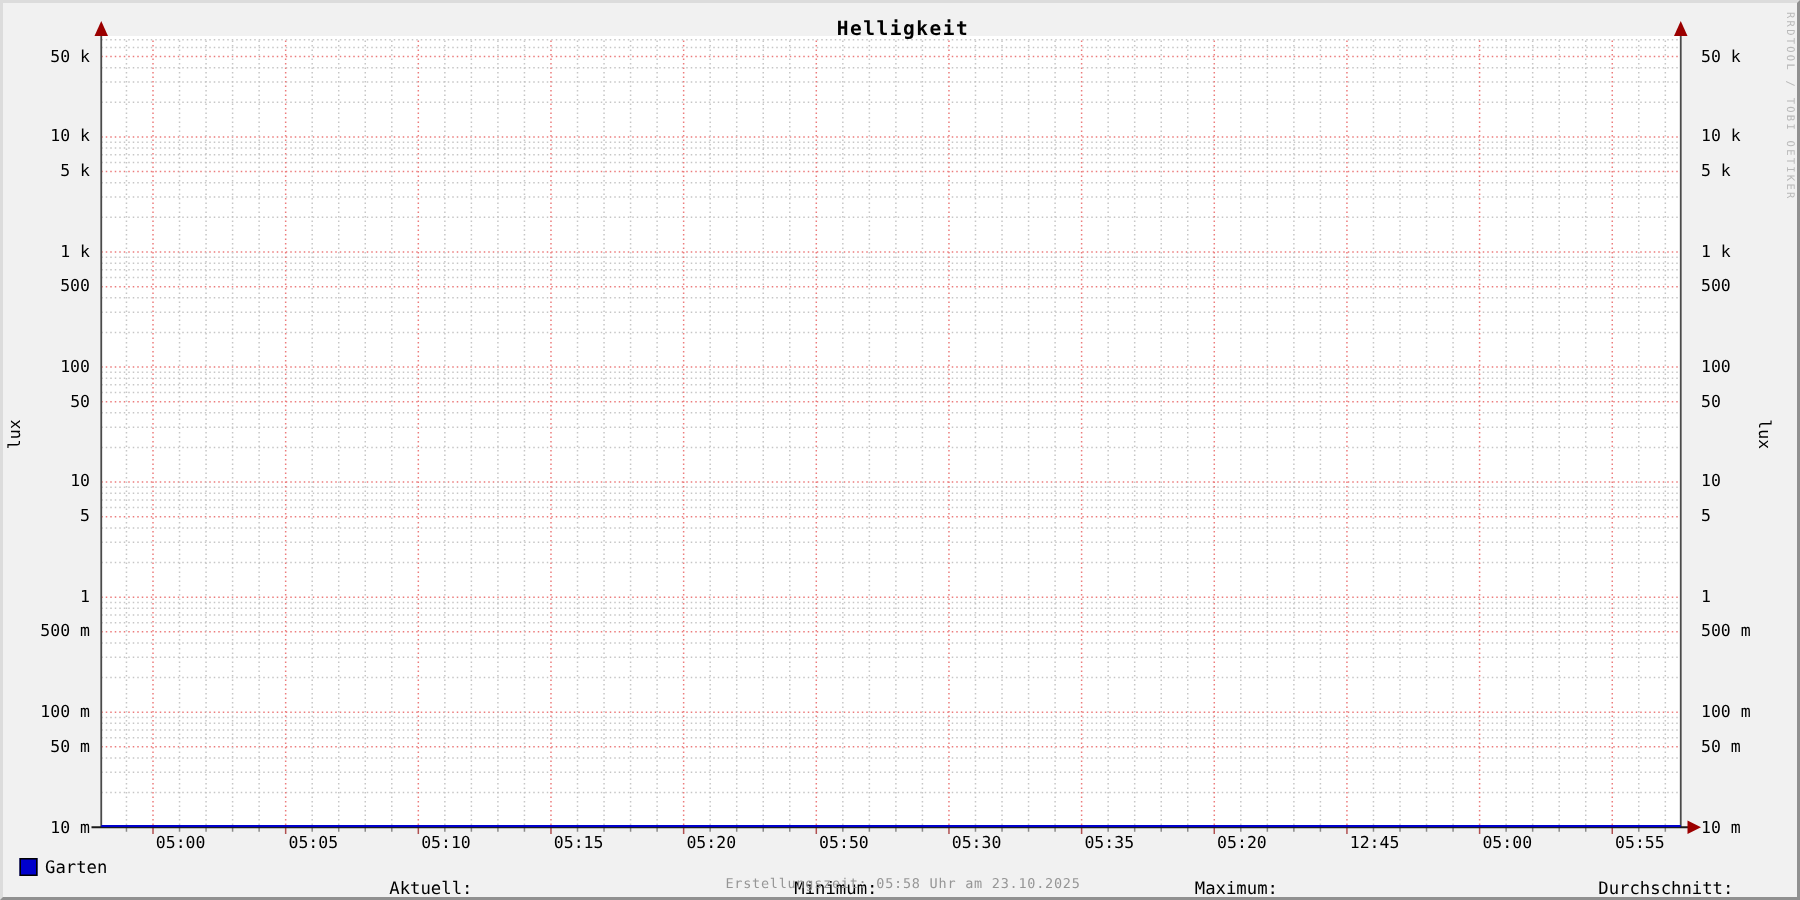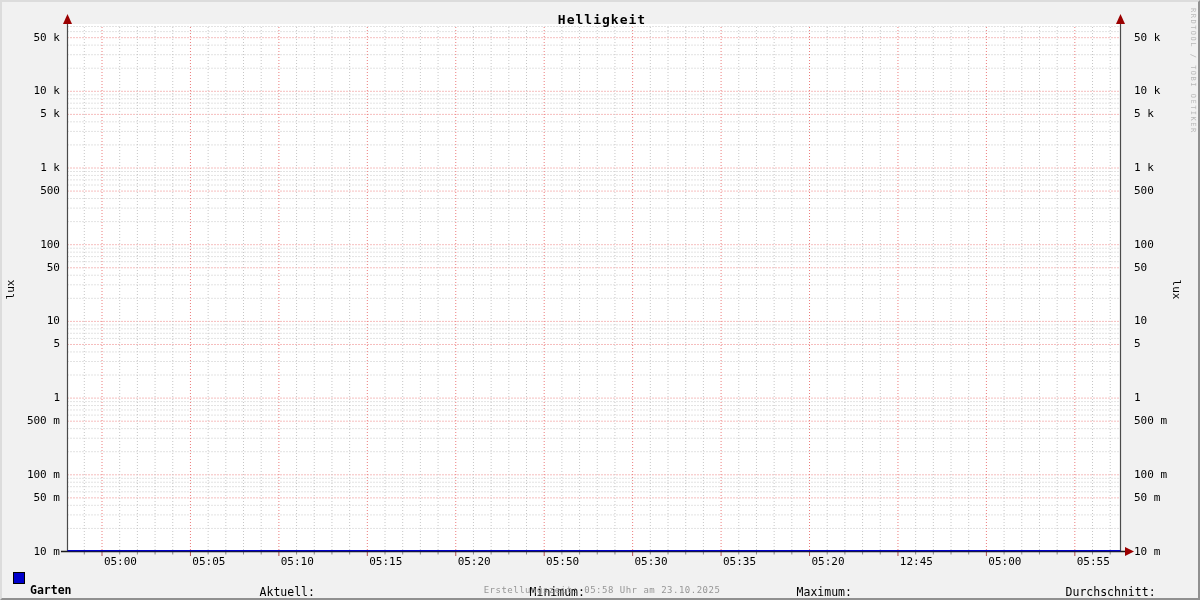--- a/index.html
+++ b/index.html
@@ -39,21 +39,21 @@
   .ytick.right{left:1132px;width:64px;text-align:left;}
   .xtick{
     position:absolute;top:553px;width:70px;margin-left:-35px;
     text-align:right;font-size:11px;color:#000;
   }
   .legend-row{position:absolute;left:0;top:569px;width:1200px;height:16px;font-size:11.5px;}
   .legend-swatch{
     position:absolute;left:11px;top:1px;width:10px;height:10px;
     border:1px solid #000;
   }
-  .legend-series{position:absolute;left:28px;top:12px;font-weight:bold;}
+  .legend-series{position:absolute;left:28px;top:0;}
   .stat{position:absolute;top:0;white-space:pre;}
   .stat .val{position:absolute;white-space:pre;}
   #stat-aktuell{left:216px;}      #stat-aktuell .val{left:77px;}
   #stat-minimum{left:486px;}      #stat-minimum .val{left:77px;}
   #stat-maximum{left:753px;}      #stat-maximum .val{left:77px;}
   #stat-durchschnitt{left:1022px;}#stat-durchschnitt .val{left:114px;}
   .footer{
     position:absolute;left:0;top:583px;width:1200px;text-align:center;
     font-size:9px;color:#969696;letter-spacing:0.5px;
   }

